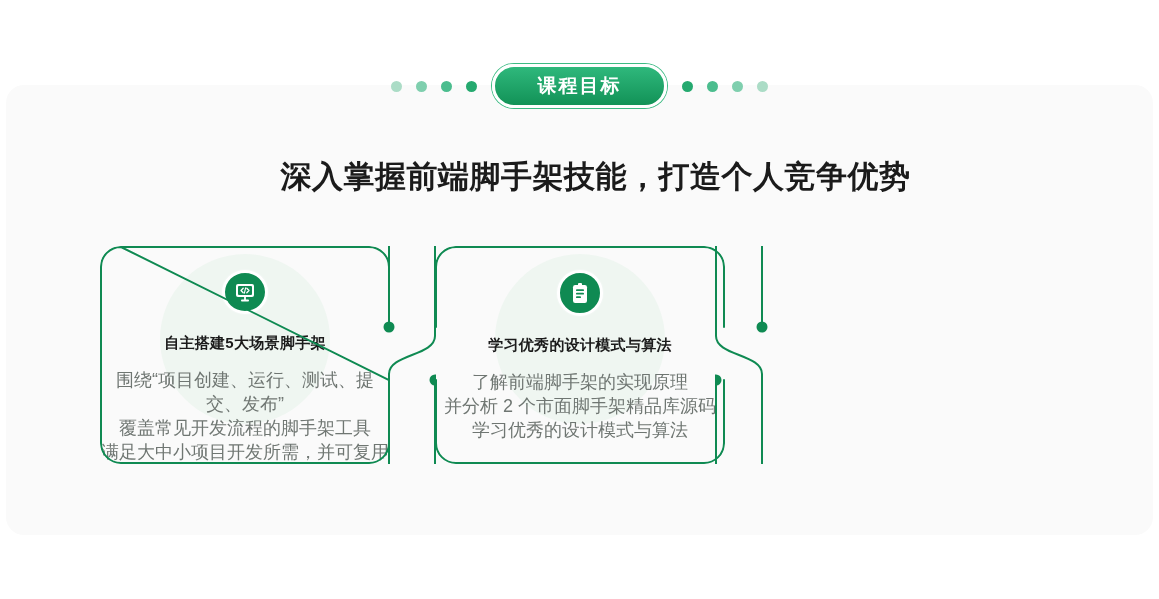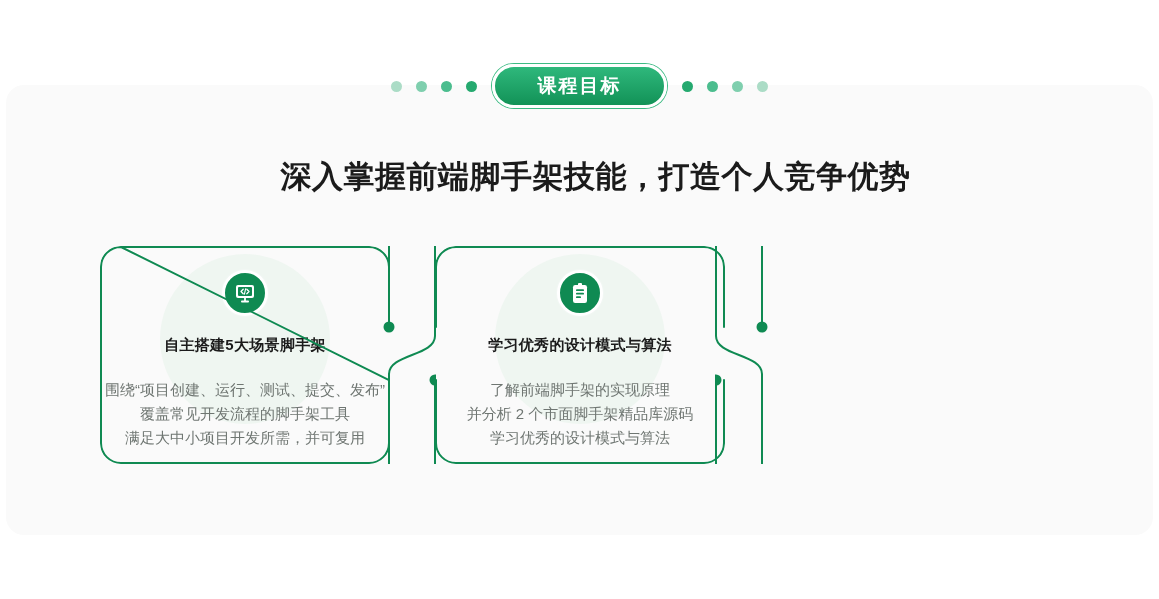--- a/index.html
+++ b/index.html
@@ -165,22 +165,22 @@
 
   .card-title {
     margin-top: 20px;
     font-size: 15px;
     font-weight: bold;
     color: #1b1b1b;
     letter-spacing: 0.3px;
   }
 
   .card-desc {
-    margin-top: 23px;
-    font-size: 15px;
+    margin-top: 15px;
+    font-size: 18px;
     line-height: 24px;
     color: #6f7672;
     text-align: center;
     white-space: pre-line;
   }
 
   
   .connector {
     position: absolute;
     top: 246px;

